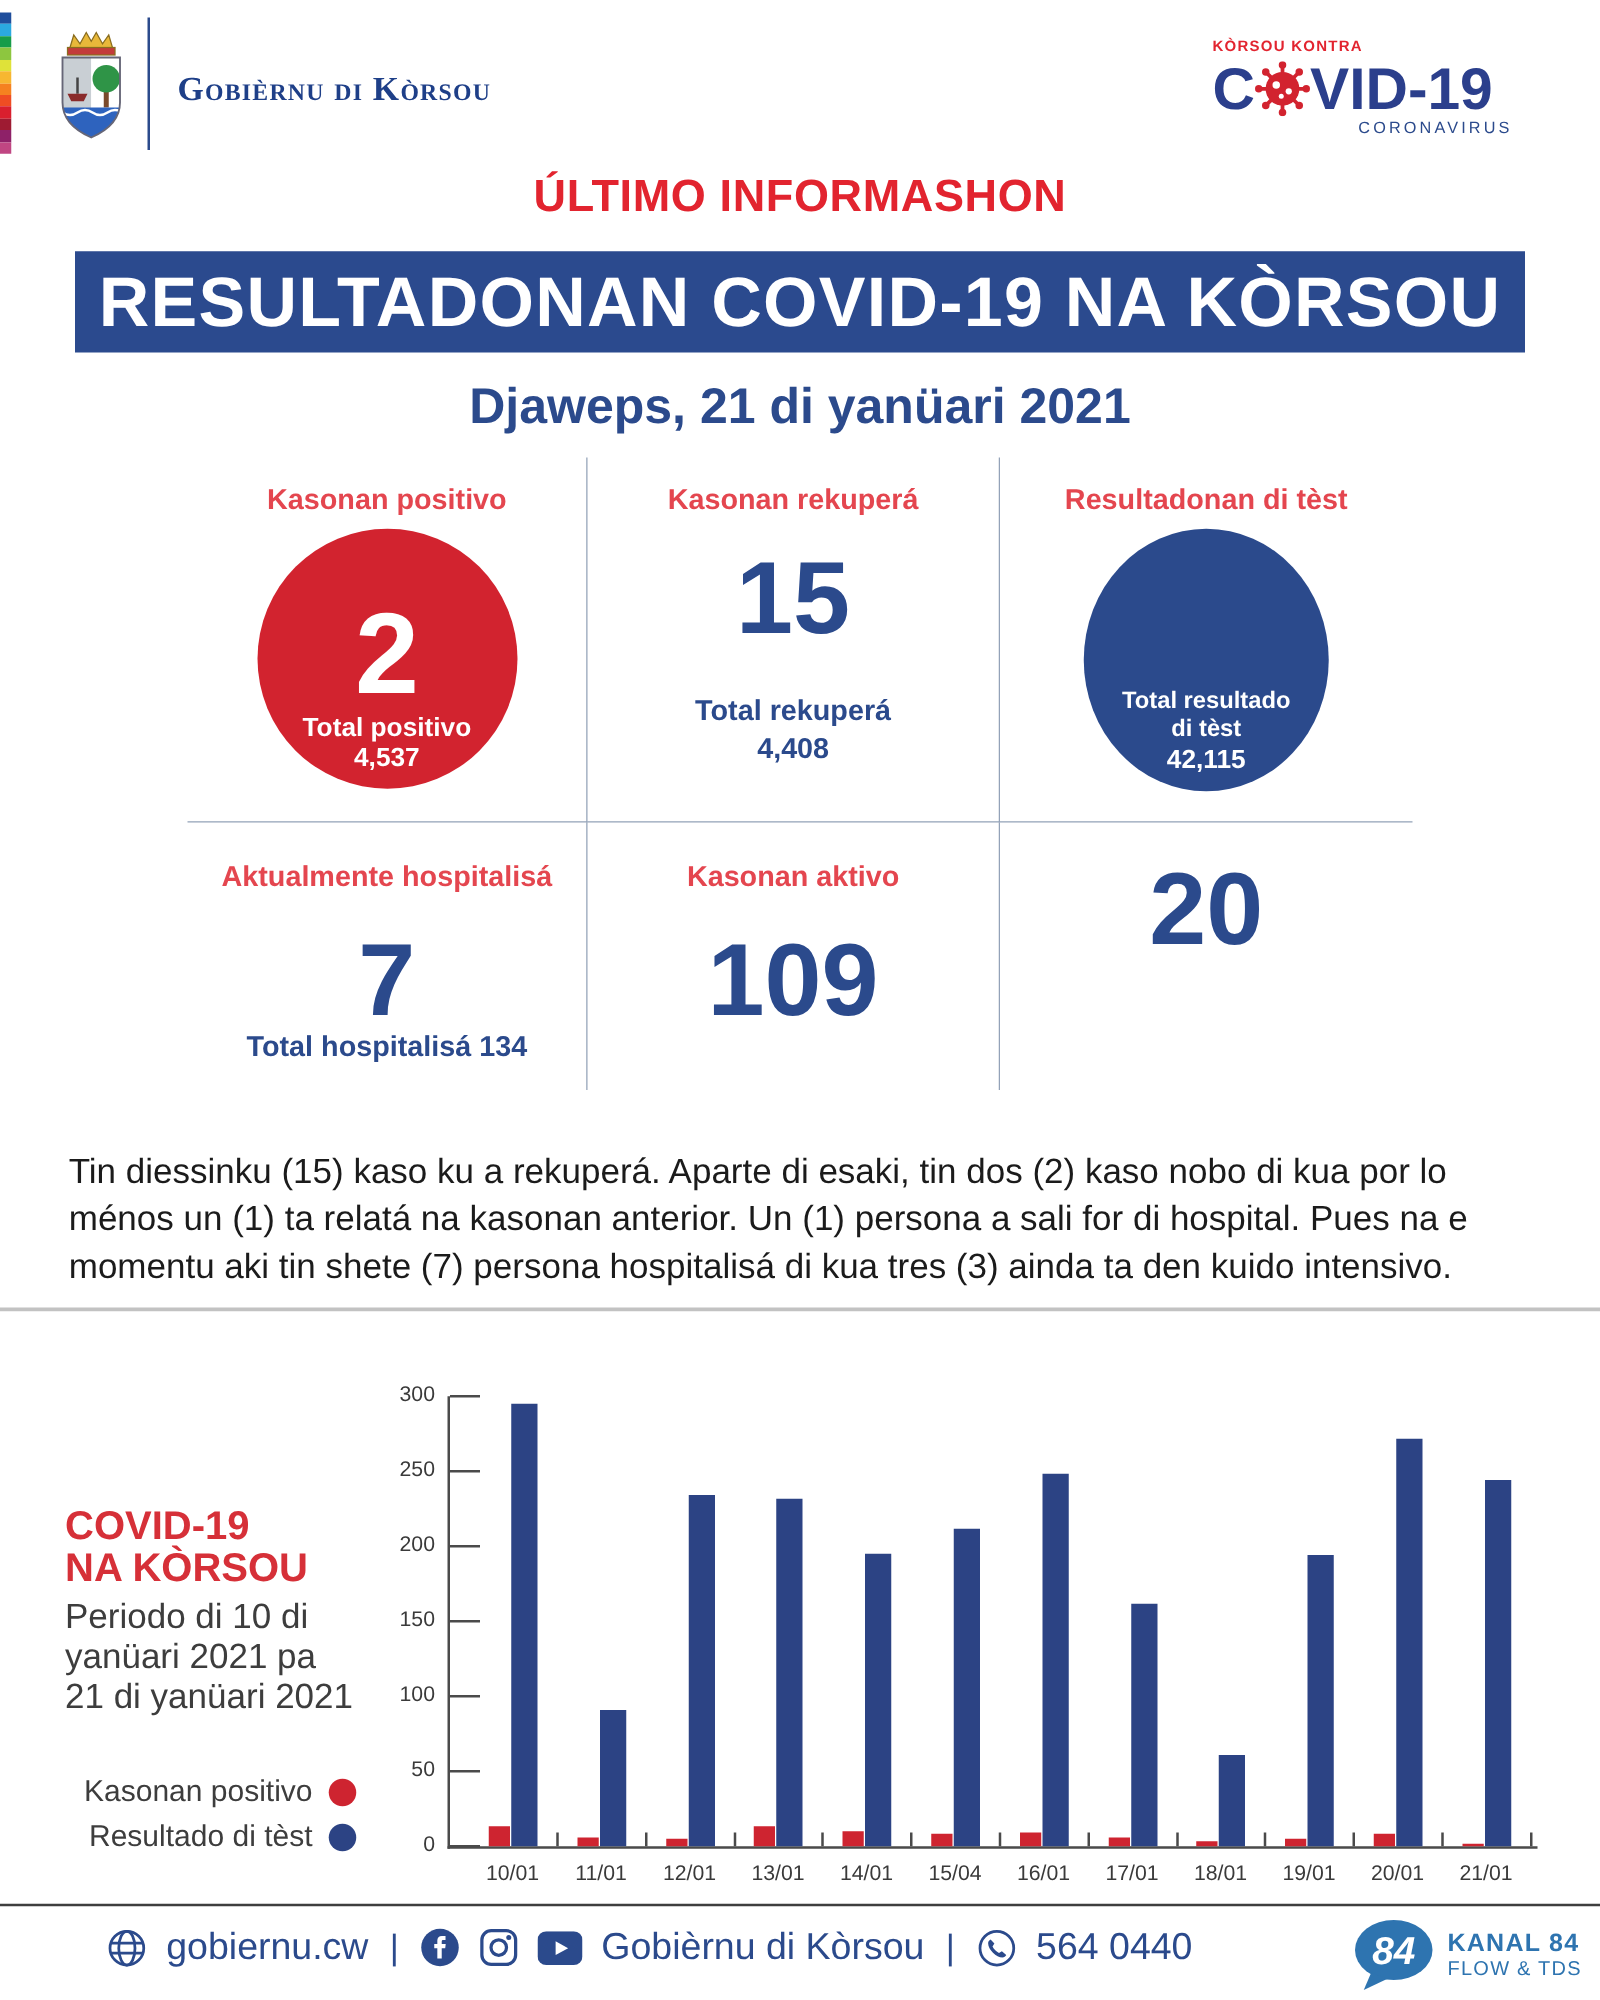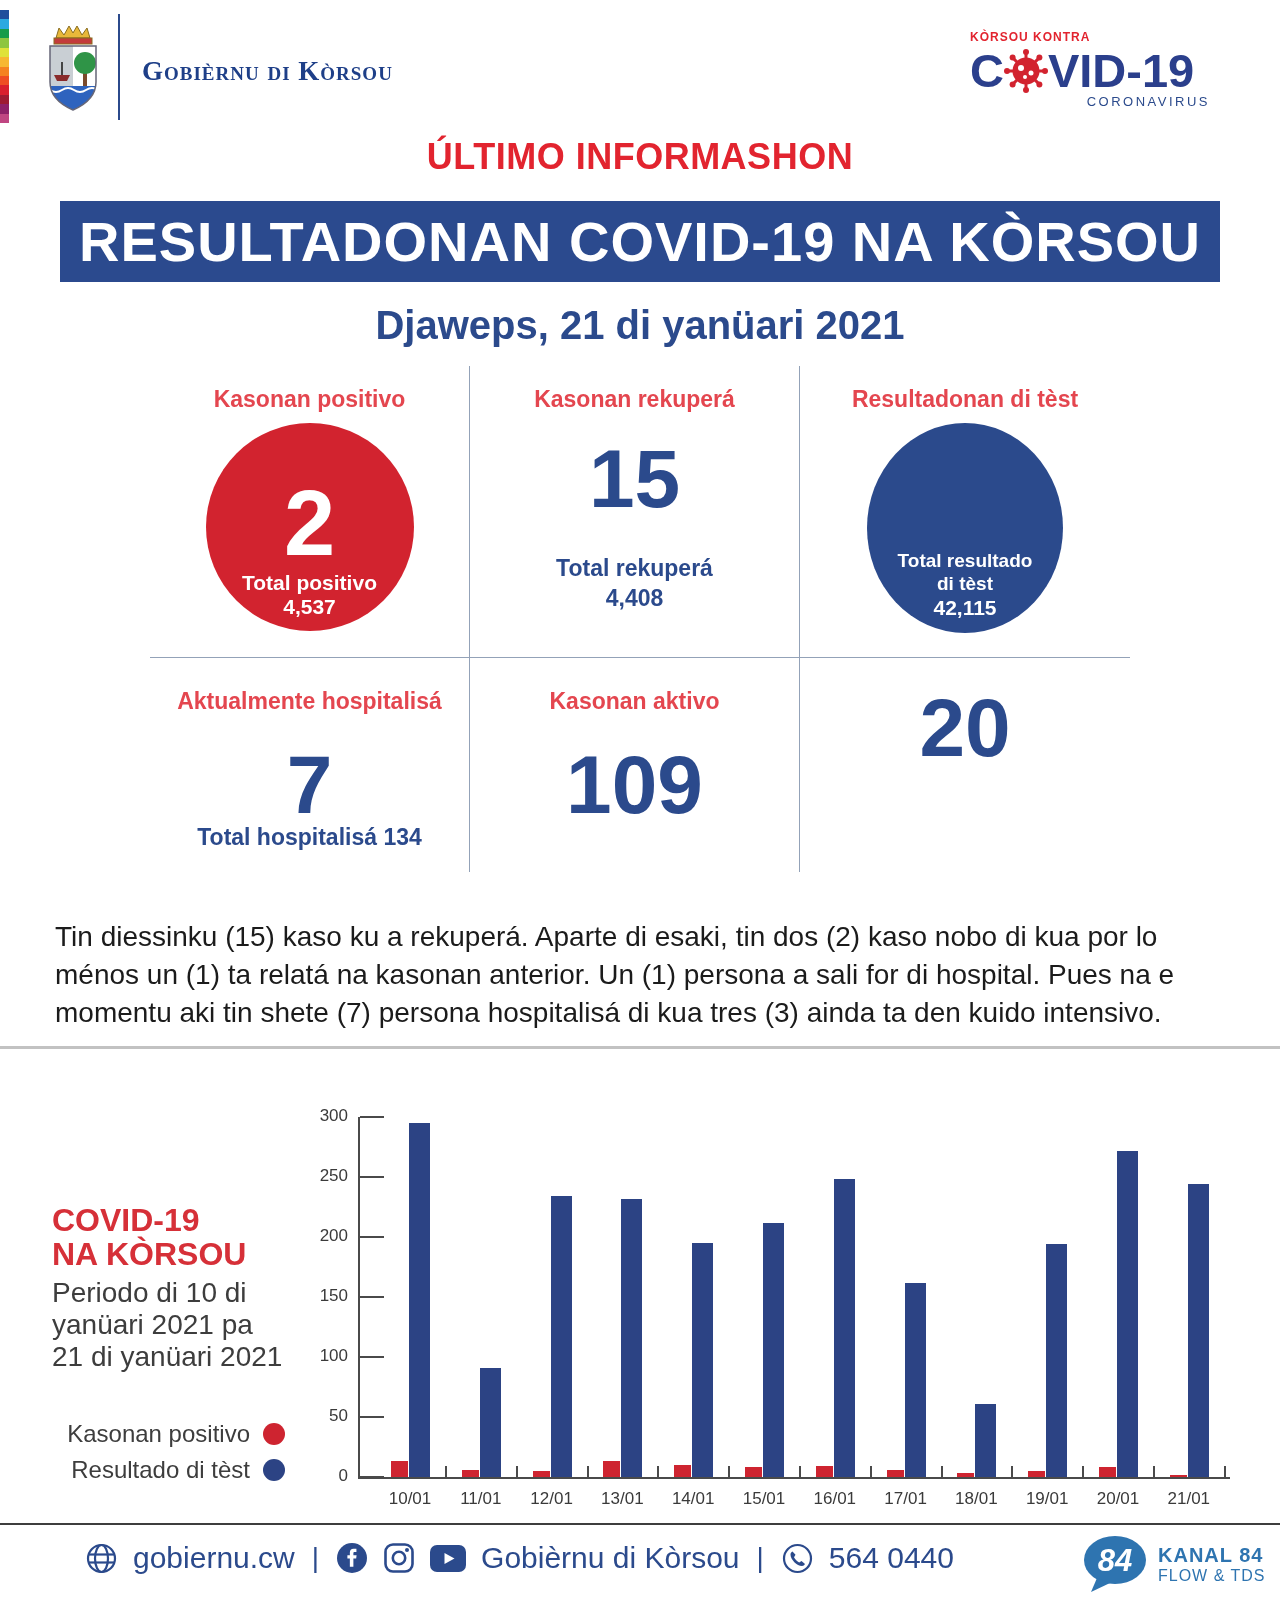--- a/index.html
+++ b/index.html
@@ -248,21 +248,21 @@
       <div class="bar" style="left: 174.6px; width: 17px; top: 381px; height: 6px; background: rgb(206, 36, 48);"></div>
       <div class="bar" style="left: 192.6px; width: 21px; top: 106.2px; height: 280.8px; background: rgb(44, 67, 132);"></div>
       <div class="xlabel" style="left: 229.4px;">13/01</div>
       <div class="xtick" style="left: 299.4px;"></div>
       <div class="bar" style="left: 245.4px; width: 17px; top: 371.4px; height: 15.6px; background: rgb(206, 36, 48);"></div>
       <div class="bar" style="left: 263.4px; width: 21px; top: 108.6px; height: 278.4px; background: rgb(44, 67, 132);"></div>
       <div class="xlabel" style="left: 300.2px;">14/01</div>
       <div class="xtick" style="left: 370.2px;"></div>
       <div class="bar" style="left: 316.2px; width: 17px; top: 375px; height: 12px; background: rgb(206, 36, 48);"></div>
       <div class="bar" style="left: 334.2px; width: 21px; top: 153px; height: 234px; background: rgb(44, 67, 132);"></div>
-      <div class="xlabel" style="left: 371px;">15/01</div>
+      <div class="xlabel" style="left: 371px;">15/04</div>
       <div class="xtick" style="left: 441px;"></div>
       <div class="bar" style="left: 387px; width: 17px; top: 377.4px; height: 9.6px; background: rgb(206, 36, 48);"></div>
       <div class="bar" style="left: 405px; width: 21px; top: 132.6px; height: 254.4px; background: rgb(44, 67, 132);"></div>
       <div class="xlabel" style="left: 441.8px;">16/01</div>
       <div class="xtick" style="left: 511.8px;"></div>
       <div class="bar" style="left: 457.8px; width: 17px; top: 376.2px; height: 10.8px; background: rgb(206, 36, 48);"></div>
       <div class="bar" style="left: 475.8px; width: 21px; top: 89.4px; height: 297.6px; background: rgb(44, 67, 132);"></div>
       <div class="xlabel" style="left: 512.6px;">17/01</div>
       <div class="xtick" style="left: 582.6px;"></div>
       <div class="bar" style="left: 528.6px; width: 17px; top: 379.8px; height: 7.2px; background: rgb(206, 36, 48);"></div>

